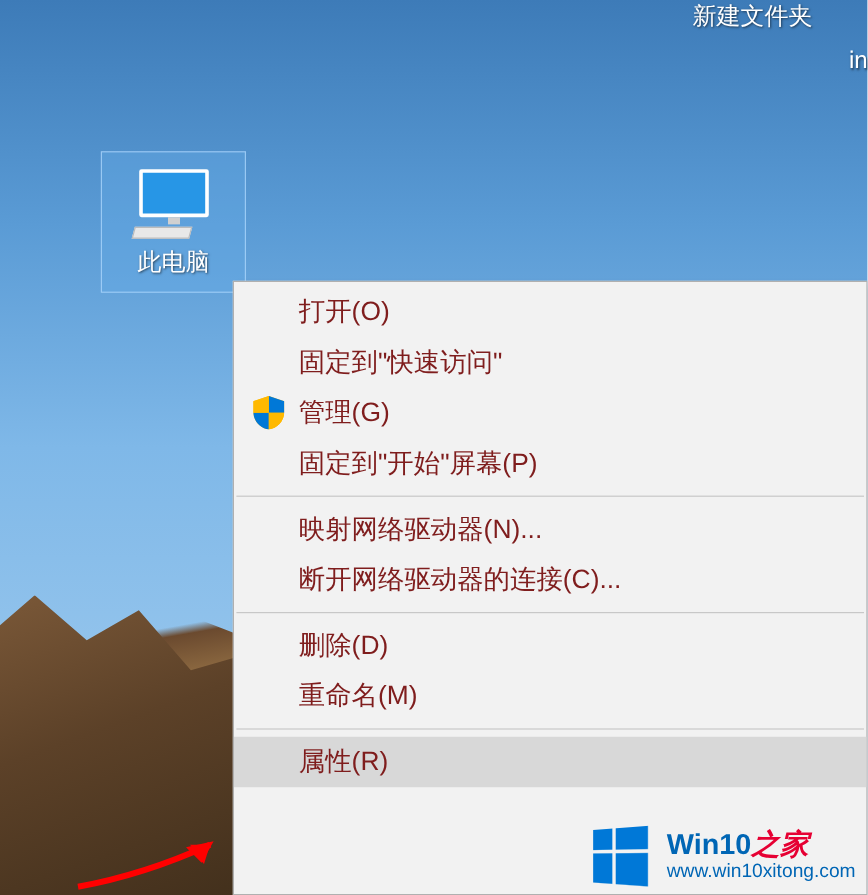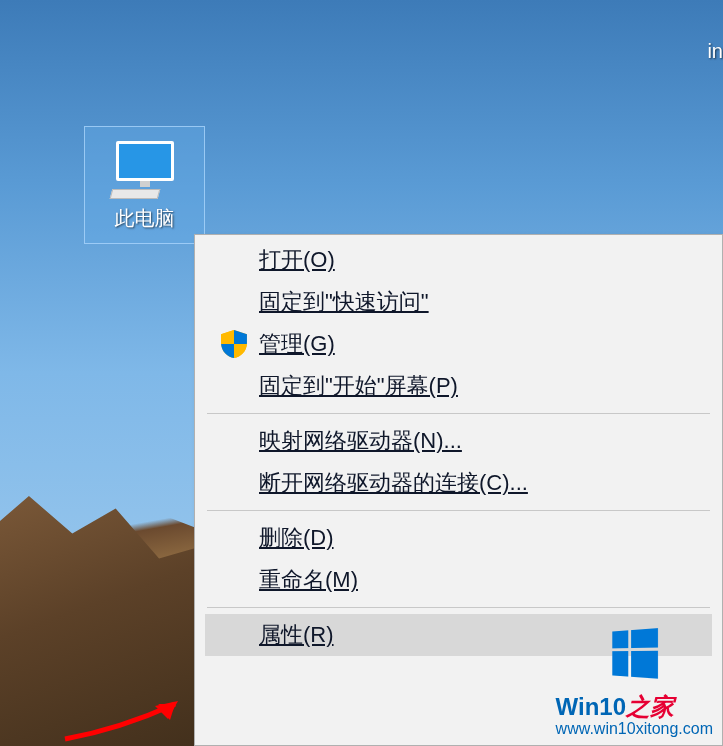--- a/index.html
+++ b/index.html
@@ -104,24 +104,23 @@
   
   .context-menu {
     position: absolute;
     left: 194px;
     top: 234px;
     width: 529px;
     height: 512px;
     background: #f2f2f2;
     border: 1px solid #b0b0b0;
     box-shadow: 4px 4px 6px rgba(0,0,0,0.25);
-    padding: 4px 10px;
+    padding: 4px 0;
     font-size: 22px;
-    color: #0f172a;
-    text-decoration: underline;
+    color: #7f1d1d;
   }
   .menu-item {
     display: flex;
     align-items: center;
     height: 42px;
     padding-left: 54px;
     white-space: nowrap;
     cursor: default;
   }
   .menu-item.hover {
@@ -150,21 +149,20 @@
   }
   
   
   .watermark {
     position: absolute;
     right: 10px;
     bottom: 8px;
     display: flex;
     align-items: center;
     gap: 16px;
-    flex-direction: column;
   }
   .win-logo {
     width: 48px;
     height: 48px;
     display: grid;
     grid-template-columns: 18px 26px;
     grid-template-rows: 18px 26px;
     gap: 3px;
     transform: perspective(80px) rotateY(-14deg);
   }
@@ -174,20 +172,23 @@
   .wm-title .zhi { color: #e60033; font-style: italic; }
   .wm-url { font-size: 16px; color: #0066b5; }
 </style>
 </head>
 <body>
 
 <div class="desktop">
   <div class="cliff"></div>
   <div class="cliff-detail"></div>
 
+  <div class="top-folder">
+    <div class="folder-label">新建文件夹</div>
+  </div>
   <div class="top-right-extra">in</div>
 
   <div class="desktop-icon">
     <div class="pc-icon">
       <div class="monitor"></div>
       <div class="monitor-stand"></div>
       <div class="keyboard"></div>
     </div>
     <div class="icon-label">此电脑</div>
   </div>

